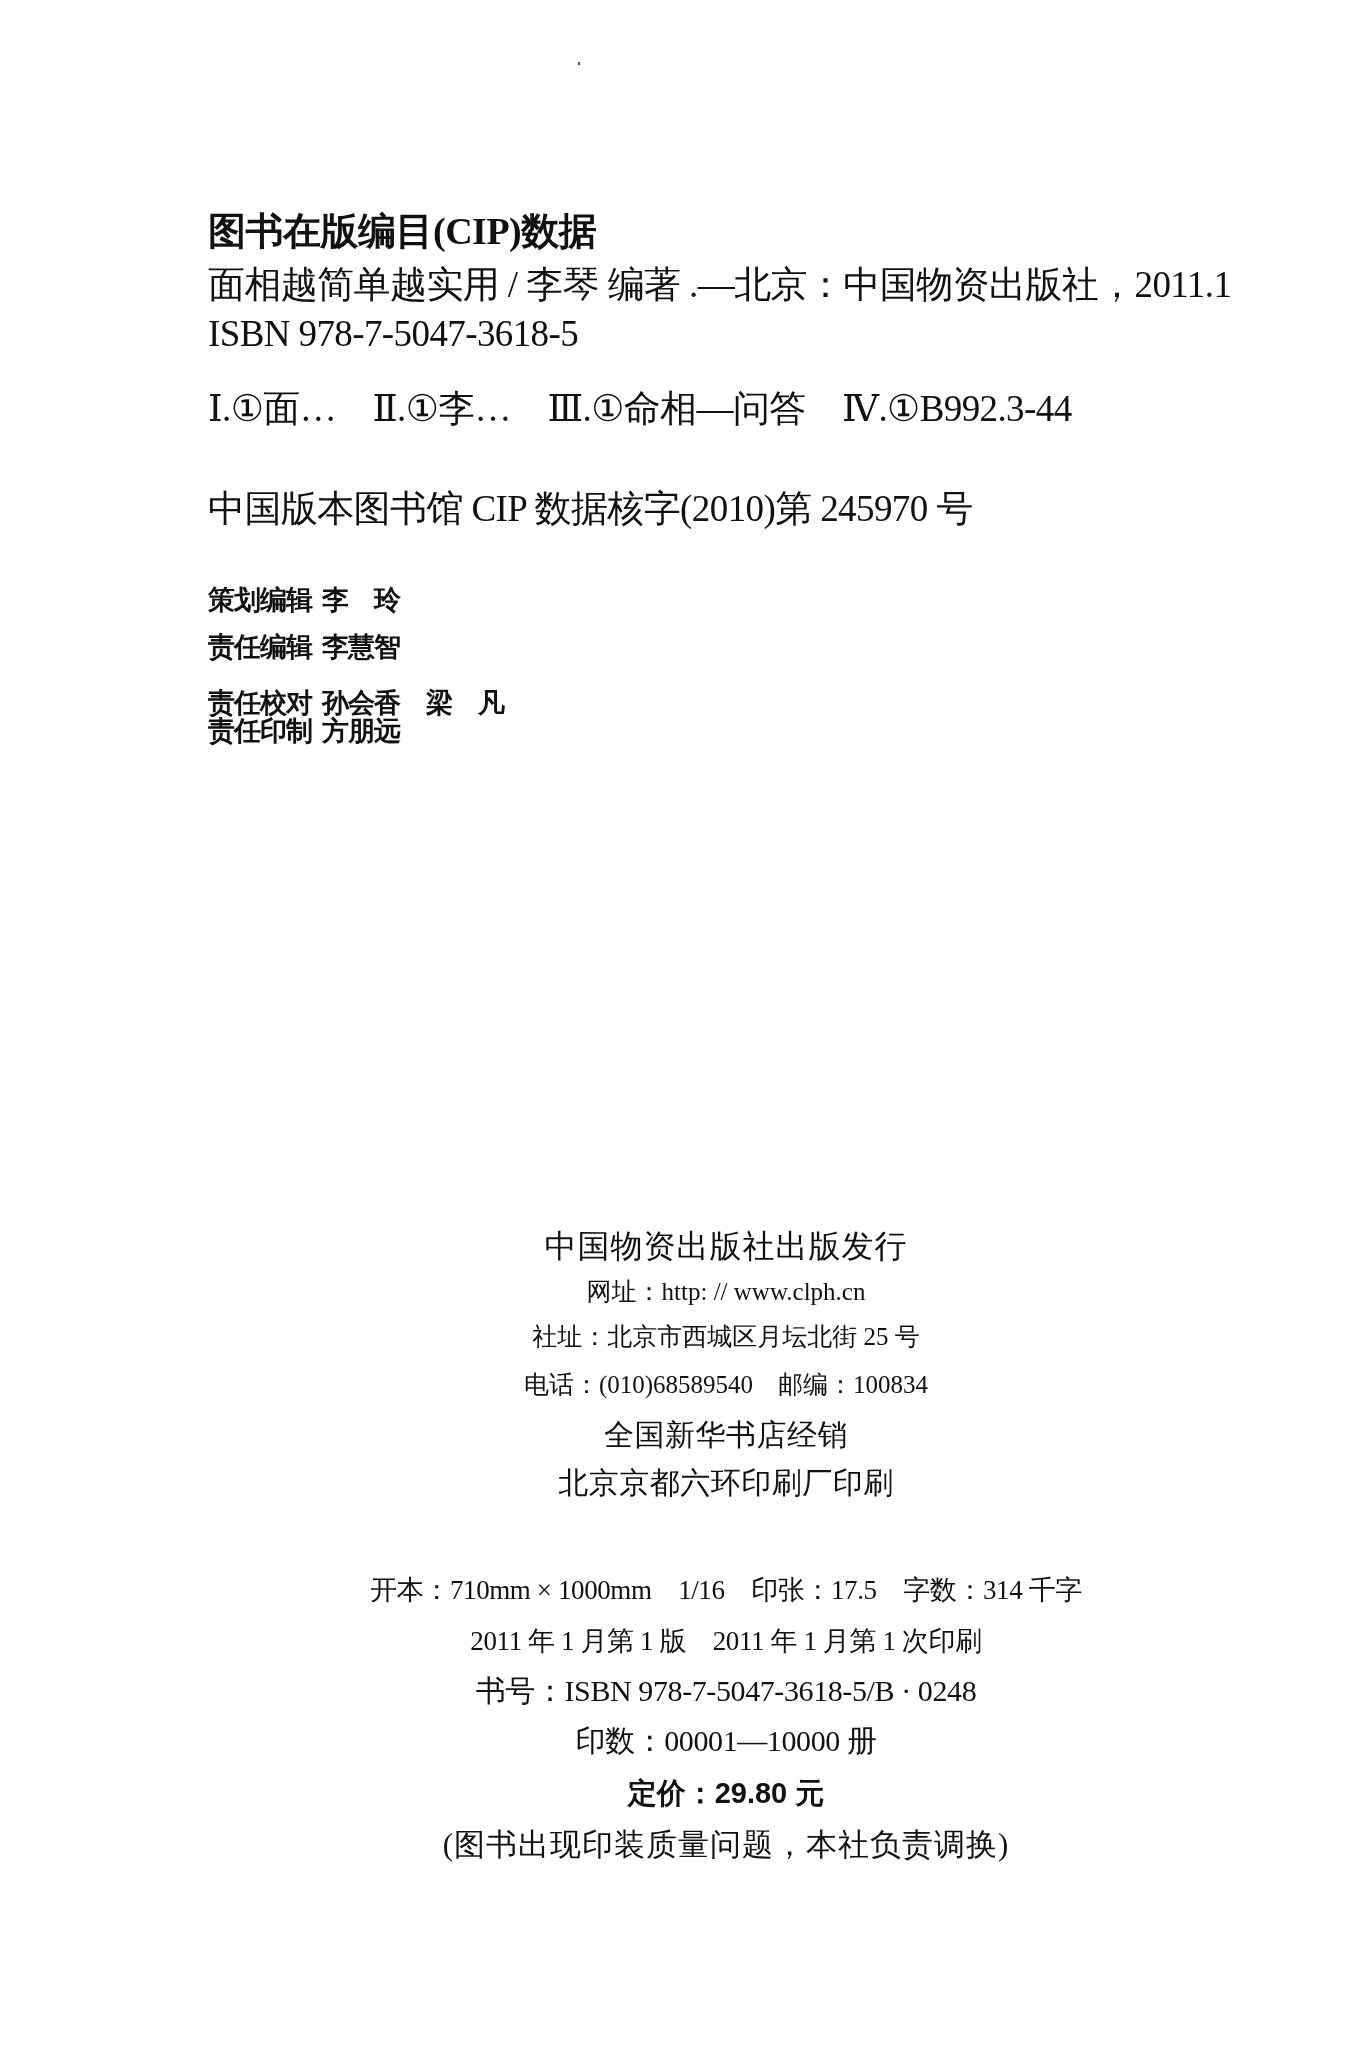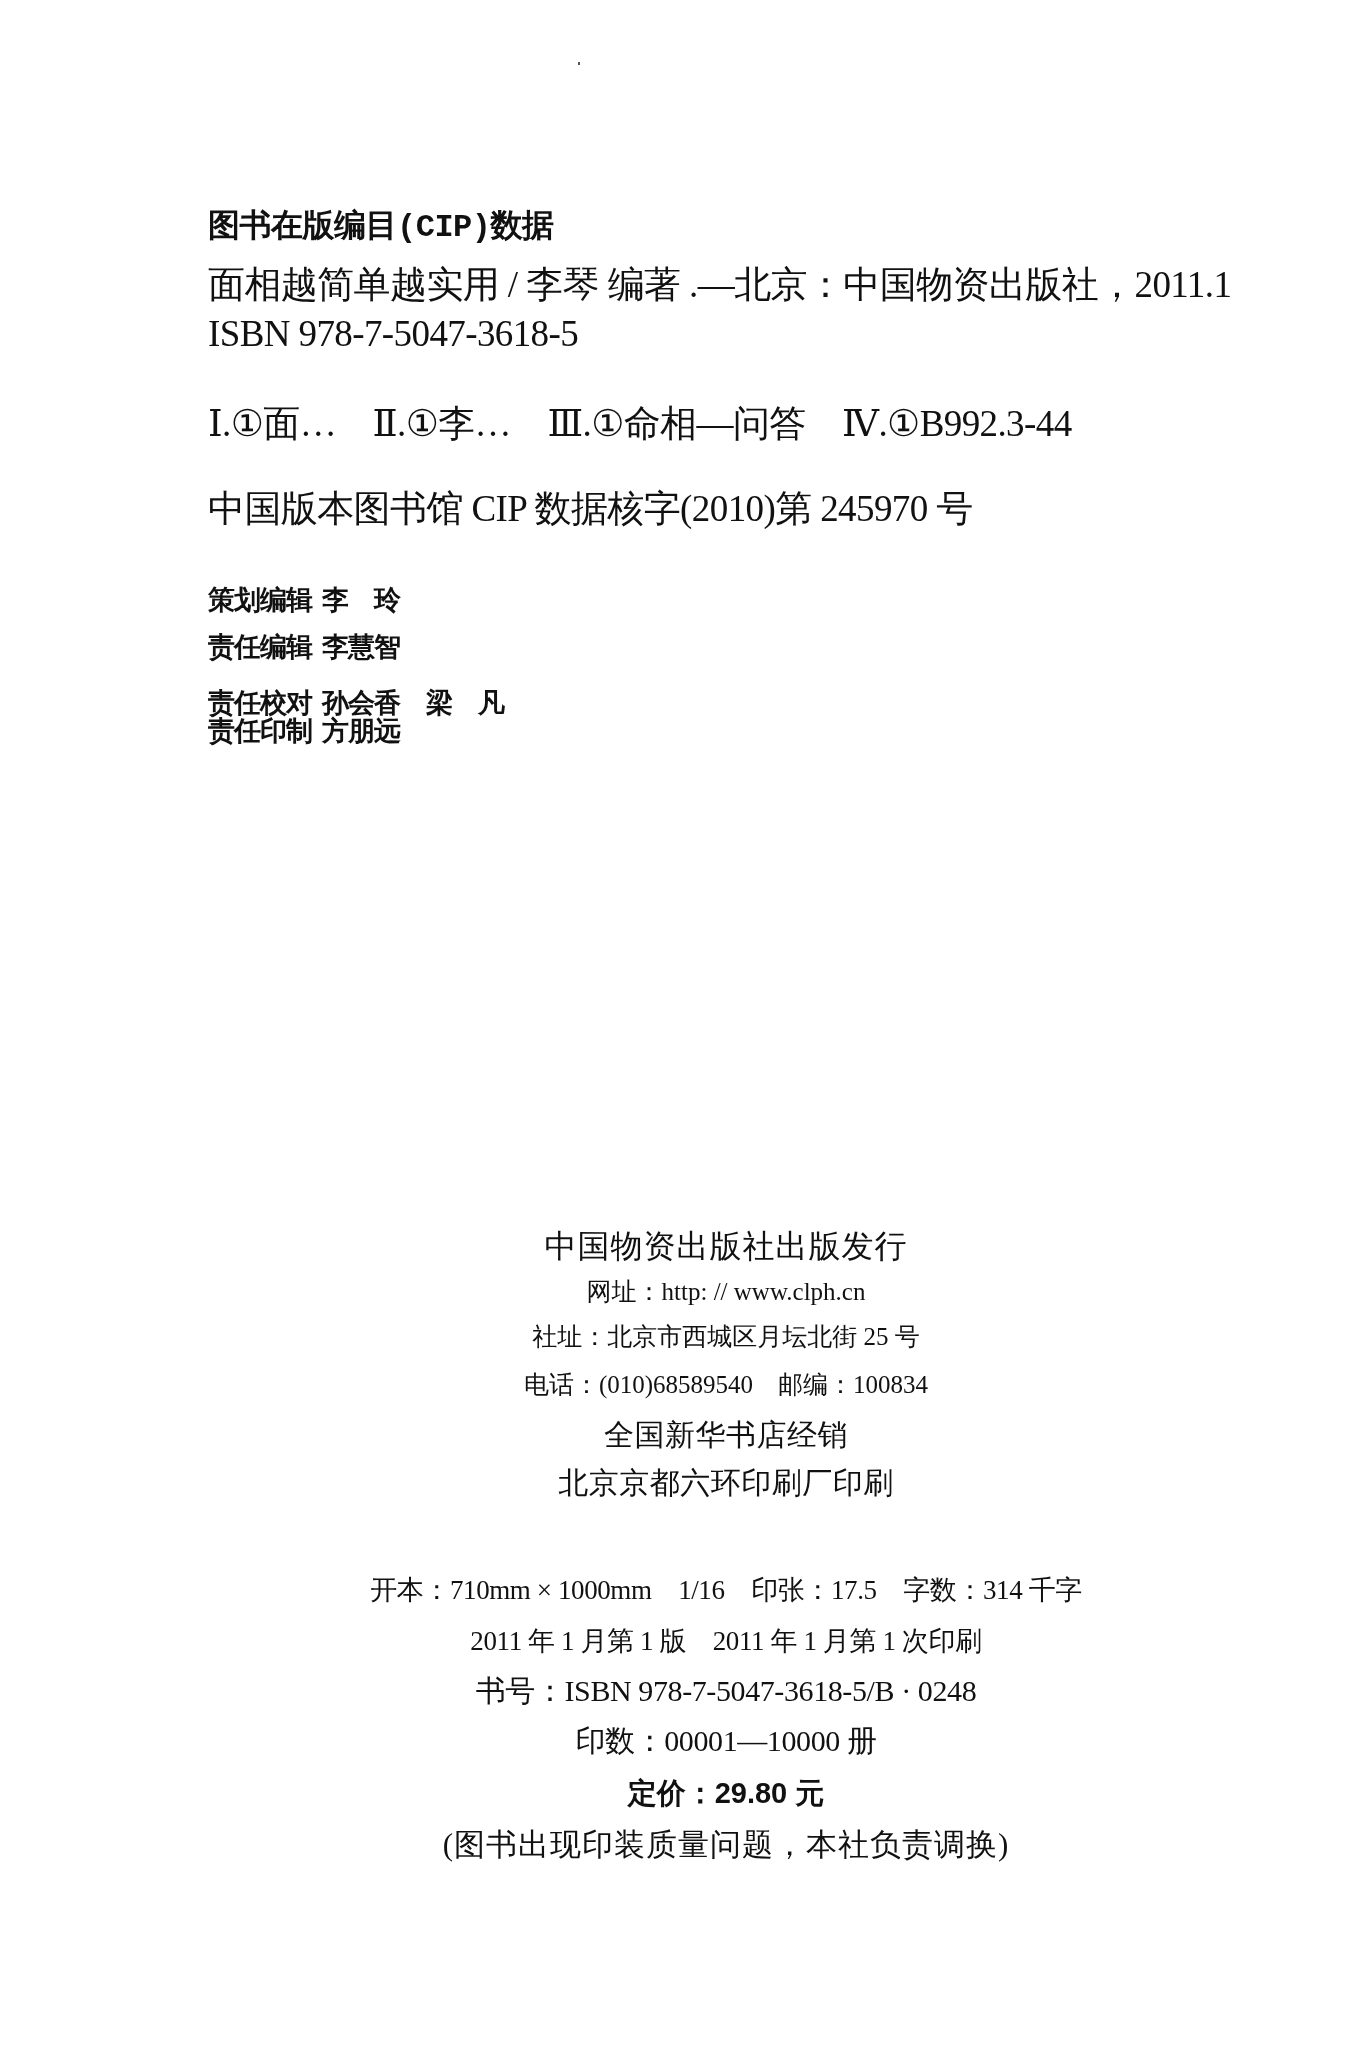--- a/index.html
+++ b/index.html
@@ -1,20 +1,20 @@
 <!DOCTYPE html>
 <html><head>
 <meta charset="utf-8">
 <style>
   html, body { margin:0; padding:0; background:#ffffff; }
   body { width:1370px; height:2047px; position:relative; overflow:hidden; color:#111; font-family:"Liberation Serif", "DejaVu Serif", serif; }
   .ln { position:absolute; white-space:nowrap; line-height:1; }
   .left { left:208px; }
   .ctr { left:0; width:1452px; text-align:center; }
-  .title { font-family:Liberation Mono, monospace; font-weight:bold; font-size:32px; letter-spacing:-0.5px; }
+  .title { font-family:Liberation Serif, serif; font-weight:bold; font-size:38px; letter-spacing:-0.5px; }
   .body { font-size:37px; letter-spacing:-0.6px; }
   .credit { font-family:"Liberation Sans","DejaVu Sans",sans-serif; font-weight:bold; font-size:27px; letter-spacing:-1px; }
   .credit .lab { display:inline-block;text-align:center; }
   .credit .val { display:inline-block; margin-left:10px; word-spacing:14px; }
   .pub-big { font-size:32px; letter-spacing:1px; }
   .pub-sm { font-size:25px; }
   .pub-md { font-size:30px; letter-spacing:0.5px; }
   .spec { font-size:27px; letter-spacing:-0.4px; }
   .isbn2 { font-size:30px; letter-spacing:-0.4px; }
   .price { font-family:"Liberation Sans","DejaVu Sans",sans-serif; font-weight:bold; font-size:29px; }
@@ -23,21 +23,21 @@
 </style>
 </head>
 <body>
 
 <div class="speck" style="left:578px;top:62px;"></div>
 
 <div>
   <div class="ln left title" style="top:212px;">图书在版编目(CIP)数据</div>
   <div class="ln left body" style="top:266px;">面相越简单越实用 / 李琴 编著 .—北京：中国物资出版社，2011.1</div>
   <div class="ln left body" style="top:315px;">ISBN 978-7-5047-3618-5</div>
-  <div class="ln left body" style="top:405px;">Ⅰ.①面…　Ⅱ.①李…　Ⅲ.①命相—问答　Ⅳ.①B992.3-44</div>
+  <div class="ln left body" style="top:390px;">Ⅰ.①面…　Ⅱ.①李…　Ⅲ.①命相—问答　Ⅳ.①B992.3-44</div>
   <div class="ln left body" style="top:490px;">中国版本图书馆 CIP 数据核字(2010)第 245970 号</div>
 </div>
 
 <div>
   <div class="ln left credit" style="top:587px;">
     <span class="lab">策划编辑</span><span class="val">李　玲</span>
   </div>
   <div class="ln left credit" style="top:634px;">
     <span class="lab">责任编辑</span><span class="val">李慧智</span>
   </div>

